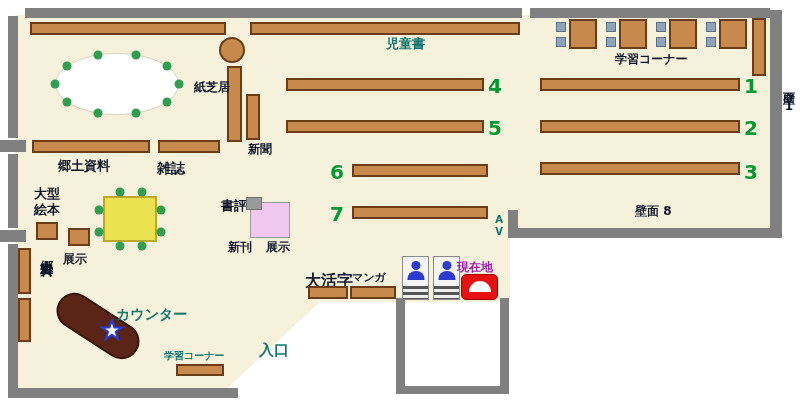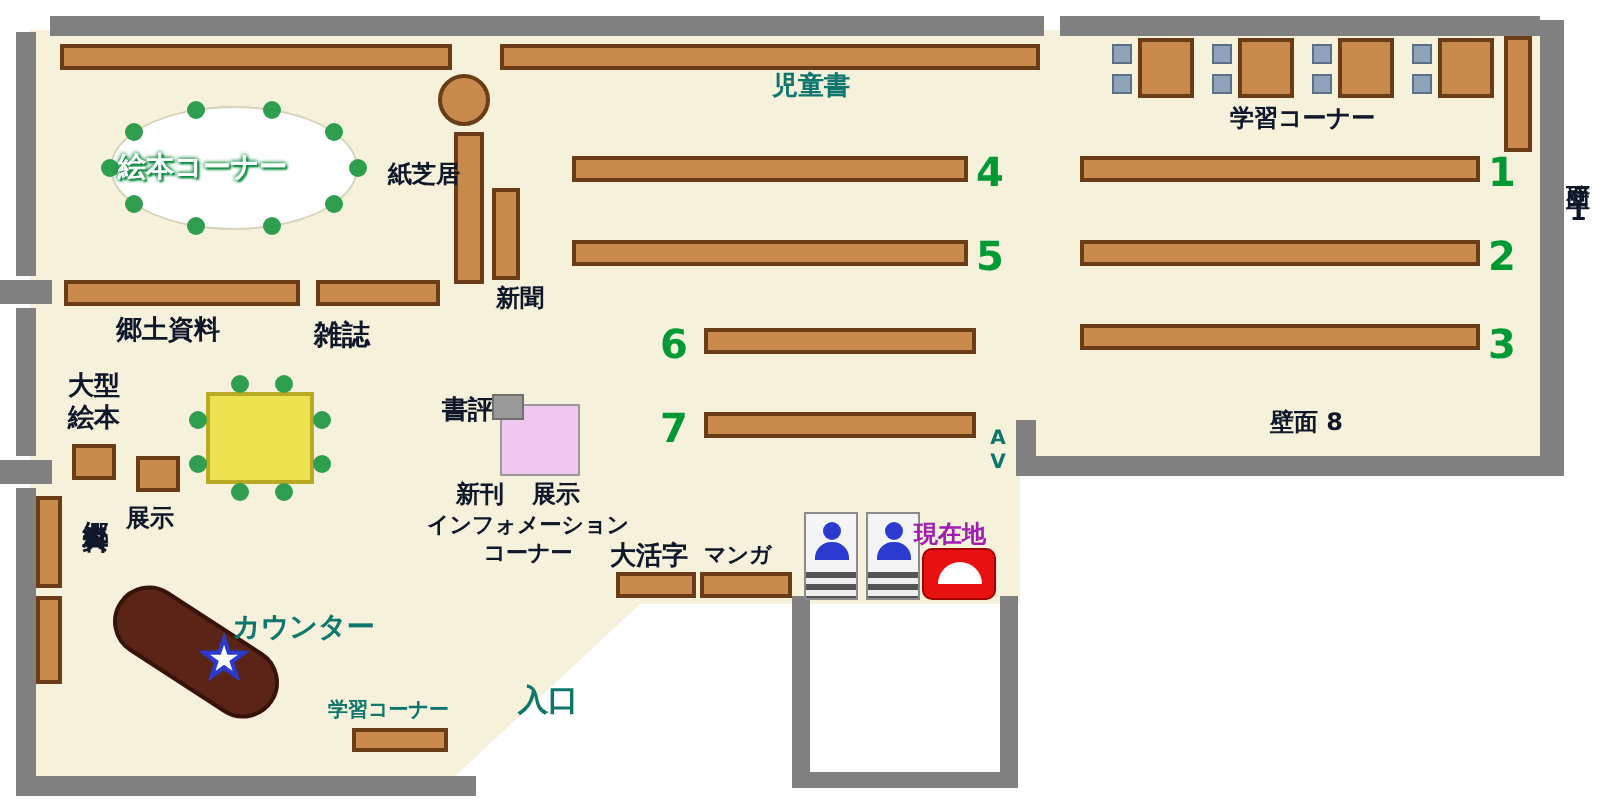--- a/index.html
+++ b/index.html
@@ -88,21 +88,20 @@
   <span class="dot" style="left:179px;top:84px"></span>
   <span class="dot" style="left:167px;top:102px"></span>
   <span class="dot" style="left:136px;top:113px"></span>
   <span class="dot" style="left:98px;top:113px"></span>
   <span class="dot" style="left:67px;top:102px"></span>
   <span class="dot" style="left:55px;top:84px"></span>
   <span class="dot" style="left:67px;top:66px"></span>
   <span class="dot" style="left:98px;top:55px"></span>
   <span class="dot" style="left:136px;top:55px"></span>
   <span class="dot" style="left:167px;top:66px"></span>
-  <div class="lbl w" style="left:59px;top:76px;font-size:14px">絵本コーナー</div>
 
   <div class="kcircle"></div>
   <div class="shelf" style="left:227px;top:66px;width:15px;height:76px"></div>
   <div class="lbl g" style="left:194px;top:80px;font-size:12px">紙芝居</div>
   <div class="shelf" style="left:246px;top:94px;width:14px;height:46px"></div>
   <div class="lbl g" style="left:248px;top:142px;font-size:12px">新聞</div>
 
   <div class="shelf" style="left:32px;top:140px;width:118px;height:13px"></div>
   <div class="shelf" style="left:158px;top:140px;width:62px;height:13px"></div>
   <div class="lbl g" style="left:58px;top:158px;font-size:13px">郷土資料</div>
@@ -125,43 +124,41 @@
   <span class="dot" style="left:99px;top:210px"></span>
   <span class="dot" style="left:99px;top:232px"></span>
   <span class="dot" style="left:161px;top:210px"></span>
   <span class="dot" style="left:161px;top:232px"></span>
 
   <div class="lbl g" style="left:221px;top:198px;font-size:13px">書評</div>
   <div class="ptable"></div>
   <div class="graybox"></div>
   <div class="lbl g" style="left:228px;top:240px;font-size:12px">新刊</div>
   <div class="lbl g" style="left:266px;top:240px;font-size:12px">展示</div>
-  <div class="lbl g" style="left:206px;top:256px;width:116px;text-align:center;font-size:11px">インフォメーション
-コーナー</div>
 
   <div class="shelf" style="left:286px;top:78px;width:198px;height:13px"></div>
   <div class="num" style="left:488px;top:74px">4</div>
   <div class="shelf" style="left:286px;top:120px;width:198px;height:13px"></div>
   <div class="num" style="left:488px;top:116px">5</div>
   <div class="num" style="left:330px;top:160px">6</div>
   <div class="shelf" style="left:352px;top:164px;width:136px;height:13px"></div>
   <div class="num" style="left:330px;top:202px">7</div>
   <div class="shelf" style="left:352px;top:206px;width:136px;height:13px"></div>
   <div class="lbl b vert" style="left:492px;top:214px;font-size:10px">AV</div>
 
   <div class="shelf" style="left:540px;top:78px;width:200px;height:13px"></div>
   <div class="num" style="left:744px;top:74px">1</div>
   <div class="shelf" style="left:540px;top:120px;width:200px;height:13px"></div>
   <div class="num" style="left:744px;top:116px">2</div>
   <div class="shelf" style="left:540px;top:162px;width:200px;height:13px"></div>
   <div class="num" style="left:744px;top:160px">3</div>
   <div class="lbl g" style="left:635px;top:204px;font-size:12px">壁面 8</div>
   <div class="lbl g vert" style="left:781px;top:82px;font-size:12px">壁面 1</div>
 
-  <div class="lbl g" style="left:305px;top:271px;font-size:13px">大活字</div>
+  <div class="lbl g" style="left:305px;top:271px;font-size:16px">大活字</div>
   <div class="shelf" style="left:308px;top:286px;width:40px;height:13px"></div>
   <div class="lbl g" style="left:352px;top:271px;font-size:11px">マンガ</div>
   <div class="shelf" style="left:350px;top:286px;width:46px;height:13px"></div>
 
   <div class="opac" style="left:402px;top:256px">
     <div class="head"></div>
     <div class="bodyp"></div>
     <div class="base"></div>
   </div>
   <div class="opac" style="left:433px;top:256px">

